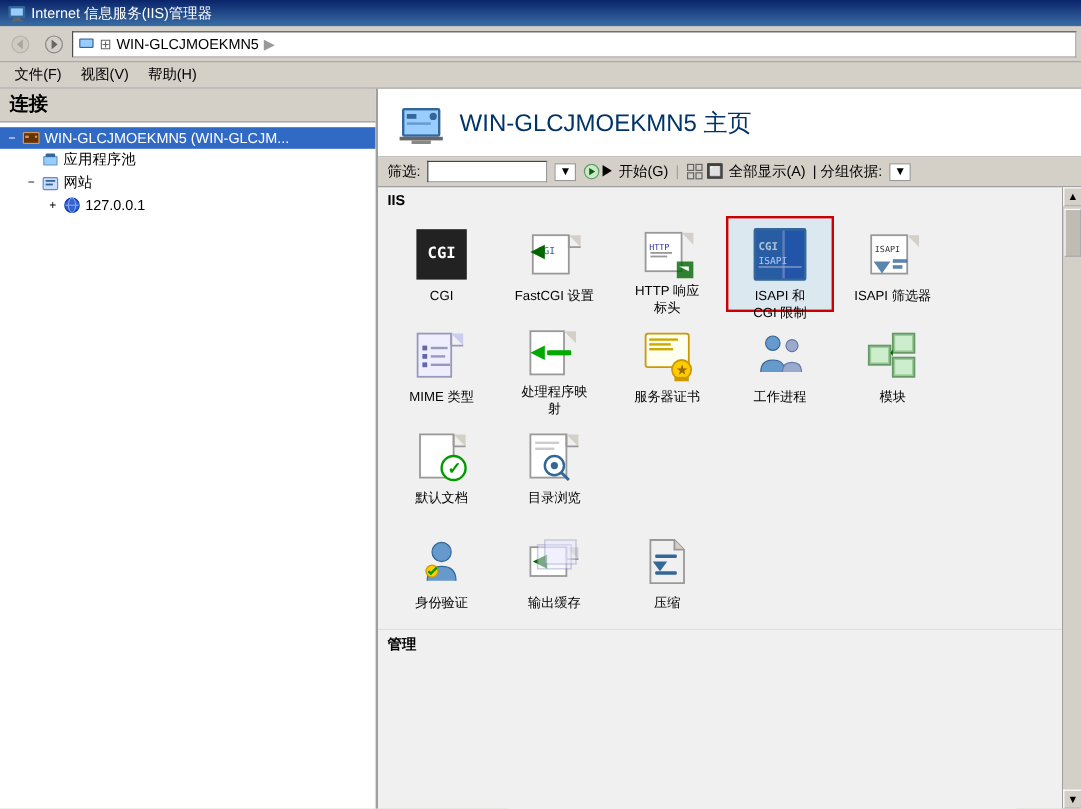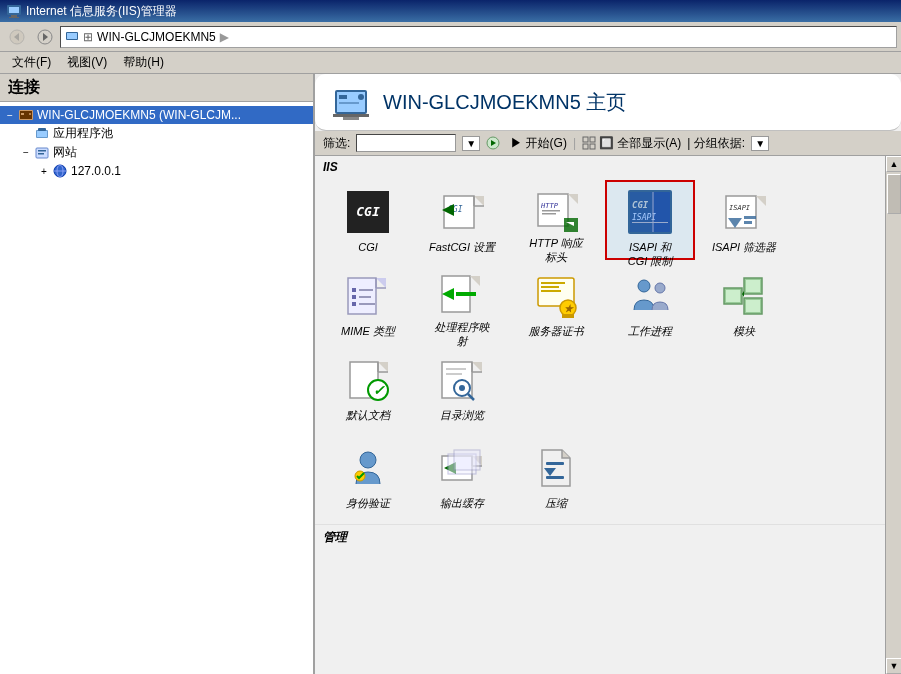--- a/index.html
+++ b/index.html
@@ -136,21 +136,20 @@
     }
 
     
     #page-header {
       background: white;
       border-bottom: 1px solid #c0c0c0;
       padding: 8px 16px;
       display: flex;
       align-items: center;
       gap: 12px;
-      border-radius: 11px;
     }
     .page-header-icon {
       width: 40px;
       height: 40px;
       display: flex;
       align-items: center;
       justify-content: center;
     }
     #page-title {
       font-size: 20px;
@@ -194,21 +193,20 @@
       cursor: pointer;
     }
     .scroll-track {
       flex: 1;
       background: #d4d0c8;
     }
 
     #icons-content {
       flex: 1;
       overflow: hidden;
-      font-style: italic;
     }
 
     #right-area {
       display: flex;
       flex: 1;
       overflow: hidden;
     }
 
     .section-header {
       font-weight: bold;
@@ -402,21 +400,21 @@
           <rect x="12" y="35" width="16" height="3" fill="#888"></rect>
         </svg>
       </div>
       <span id="page-title">WIN-GLCJMOEKMN5 主页</span>
     </div>
 
     <div id="filter-bar">
       <span>筛选:</span>
       <input type="text" id="filter-input" style="width: 100px; height: 18px; font-size: 11px; border: 1px inset rgb(153, 153, 153);">
       <span style="border:1px solid #999; background:#fff; padding:1px 3px; cursor:pointer; font-size:10px;">▼</span>
-      <span style="display:flex;align-items:center;gap:10px;cursor:pointer;">
+      <span style="display:flex;align-items:center;gap:0;cursor:pointer;">
         <svg width="14" height="14" viewBox="0 0 14 14">
             <circle cx="7" cy="7" r="6" fill="#cce8cc" stroke="#669966"></circle>
             <polygon points="5,4 10,7 5,10" fill="#006600"></polygon>
           </svg>
         <span>▶ 开始(G)</span>
       </span>
       <span style="color:#a0a0a0;">|</span>
       <span style="display:flex;align-items:center;gap:3px;cursor:pointer;">
         <svg width="14" height="14" viewBox="0 0 14 14">
             <rect x="1" y="1" width="5" height="5" fill="#d4d0c8" stroke="#666"></rect>

